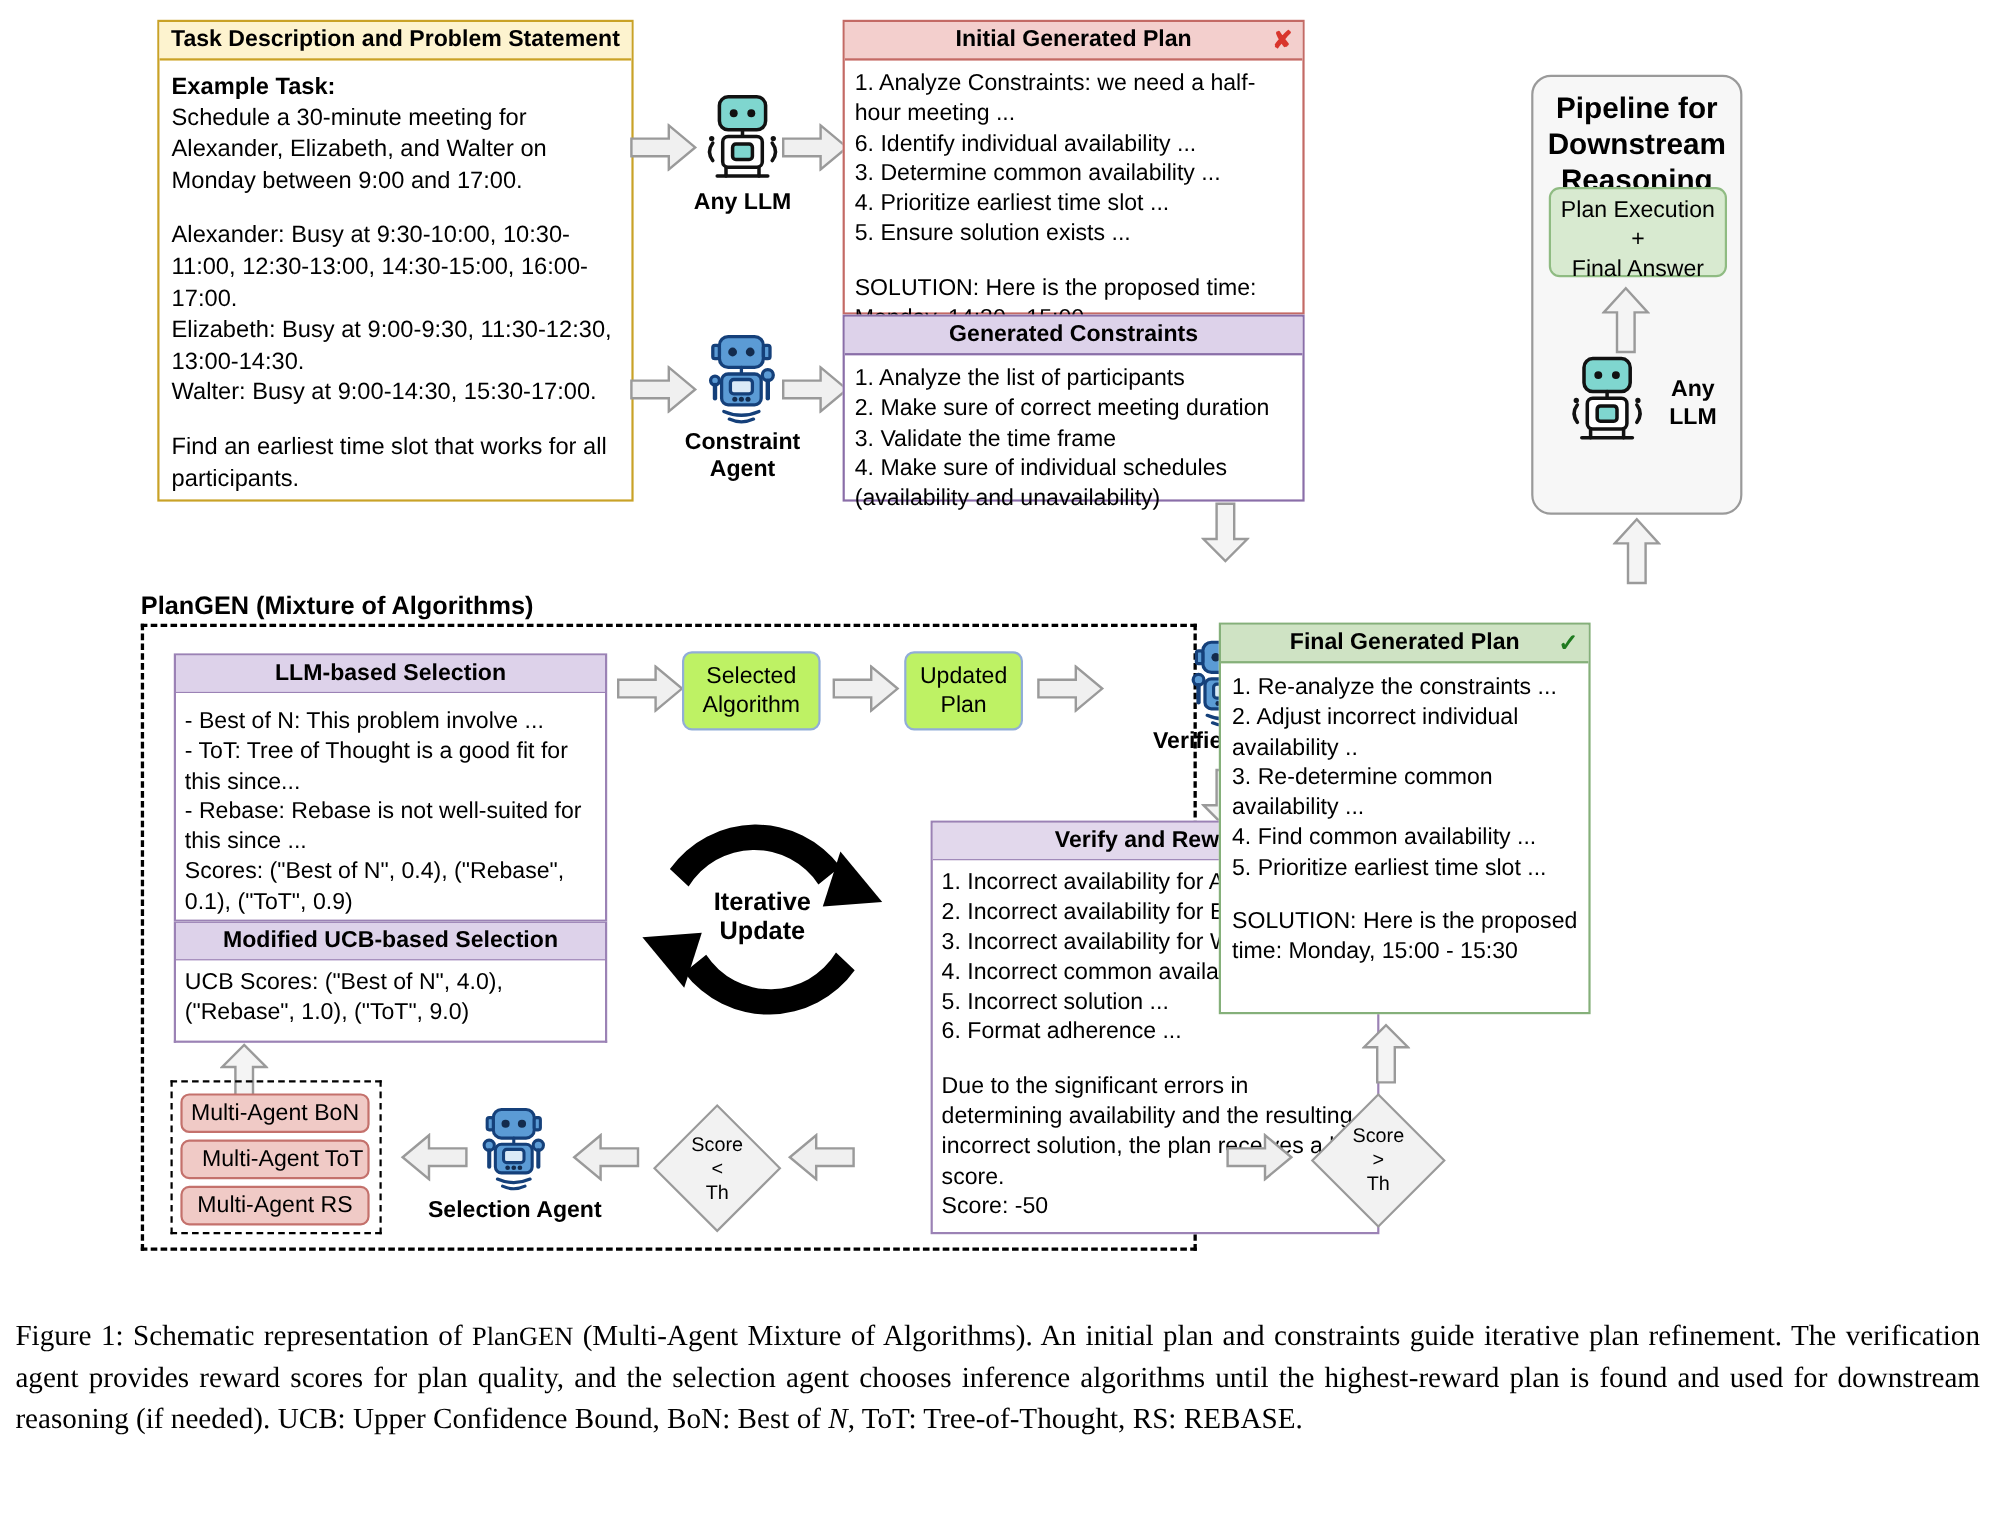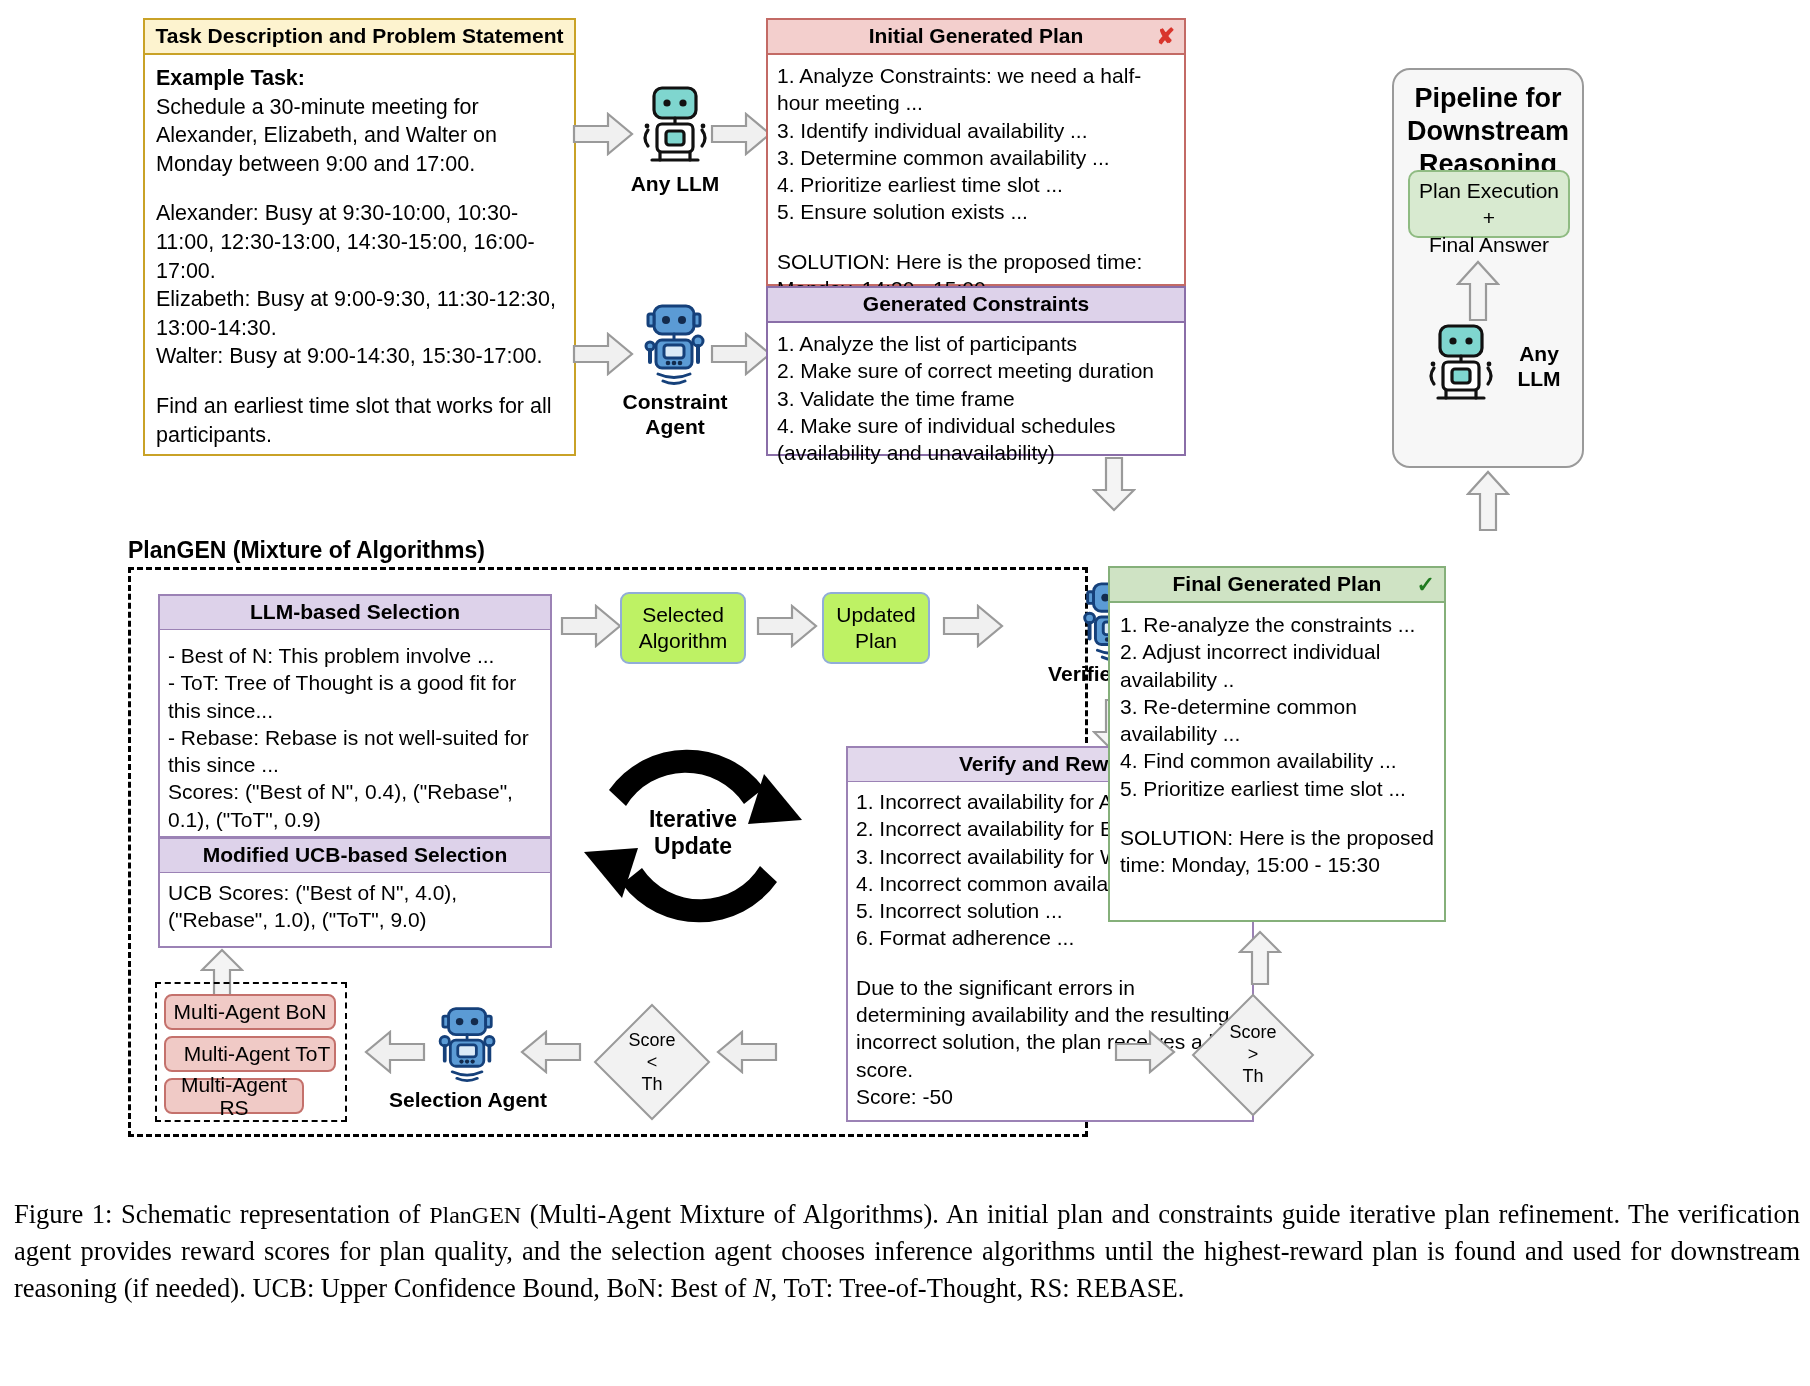--- a/index.html
+++ b/index.html
@@ -122,21 +122,21 @@
       </svg>
   </div>
 
   <div class="abs panel plan-box" style="left:766px;top:18px;width:420px;height:268px;">
     <div class="panel-hd plan-hd">
       <span>Initial Generated Plan</span>
       <span class="hd-mark mark-x">✘</span>
     </div>
     <div class="panel-bd">
       <div>1. Analyze Constraints: we need a half-hour meeting ...</div>
-      <div>3. Identify individual availability ...</div>
+      <div>6. Identify individual availability ...</div>
       <div>3. Determine common availability ...</div>
       <div>4. Prioritize earliest time slot ...</div>
       <div>5. Ensure solution exists ...</div>
       <div style="height:22px;"></div>
       <div>SOLUTION: Here is the proposed time: Monday, 14:30 - 15:00</div>
     </div>
   </div>
 
   <div class="abs" style="left:572px;top:332px;width:62px;height:44px;">
     <svg class="arrow" width="62" height="44" viewBox="0 0 62 44">
@@ -185,21 +185,21 @@
     <div class="panel-bd">
       <div>1. Analyze the list of participants</div>
       <div>2. Make sure of correct meeting duration</div>
       <div>3. Validate the time frame</div>
       <div>4. Make sure of individual schedules (availability and unavailability)</div>
     </div>
   </div>
 
   <div class="abs pipeline" style="left:1392px;top:68px;width:192px;height:400px;">
     <div class="pipeline-title">Pipeline for Downstream Reasoning</div>
-    <div class="pipe-inner abs" style="left:14px;top:100px;width:162px;height:68px;">
+    <div class="pipe-inner abs" style="left:14px;top:100px;width:162px;height:82px;">
       <div>Plan Execution</div>
       <div>+</div>
       <div>Final Answer</div>
     </div>
     <div class="abs" style="left:62px;top:190px;width:44px;height:62px;">
       <svg class="arrow" width="44" height="62" viewBox="0 0 44 62">
           <path d="M14 60 V24 H2 L22 2 L42 24 H30 V60 Z" fill="#f4f4f4" stroke="#9a9a9a" stroke-width="2.2"></path>
         </svg>
     </div>
     <div class="abs" style="left:22px;top:250px;width:90px;height:85px;">
@@ -255,21 +255,21 @@
 
   <div class="abs" style="left:200px;top:948px;width:44px;height:56px;">
     <svg class="arrow" width="44" height="56" viewBox="0 0 44 56">
         <path d="M14 54 V22 H2 L22 2 L42 22 H30 V54 Z" fill="#f4f4f4" stroke="#9a9a9a" stroke-width="2.2"></path>
       </svg>
   </div>
 
   <div class="abs dashbox-thin" style="left:155px;top:982px;width:192px;height:140px;"></div>
   <div class="abs chip" style="left:164px;top:994px;width:172px;height:36px;">Multi-Agent BoN</div>
   <div class="abs chip" style="left:164px;top:1036px;width:172px;height:36px;padding-left:14px;">Multi-Agent ToT</div>
-  <div class="abs chip" style="left:164px;top:1078px;width:140px;height:36px;">Multi-Agent RS</div>
+  <div class="abs chip" style="left:164px;top:1078px;width:172px;height:36px;">Multi-Agent RS</div>
 
   <div class="abs" style="left:364px;top:1030px;width:62px;height:44px;">
     <svg class="arrow" width="62" height="44" viewBox="0 0 62 44">
         <path d="M60 14 H26 V2 L2 22 L26 42 V30 H60 Z" fill="#f0f0f0" stroke="#9a9a9a" stroke-width="2.2"></path>
       </svg>
   </div>
 
   <div class="abs" style="left:428px;top:1002px;width:80px;height:82px;">
     <svg width="80" height="82" viewBox="0 0 86 86">
       <g stroke="#15407a" stroke-width="3" fill="#5b9bd5" stroke-linecap="round">

